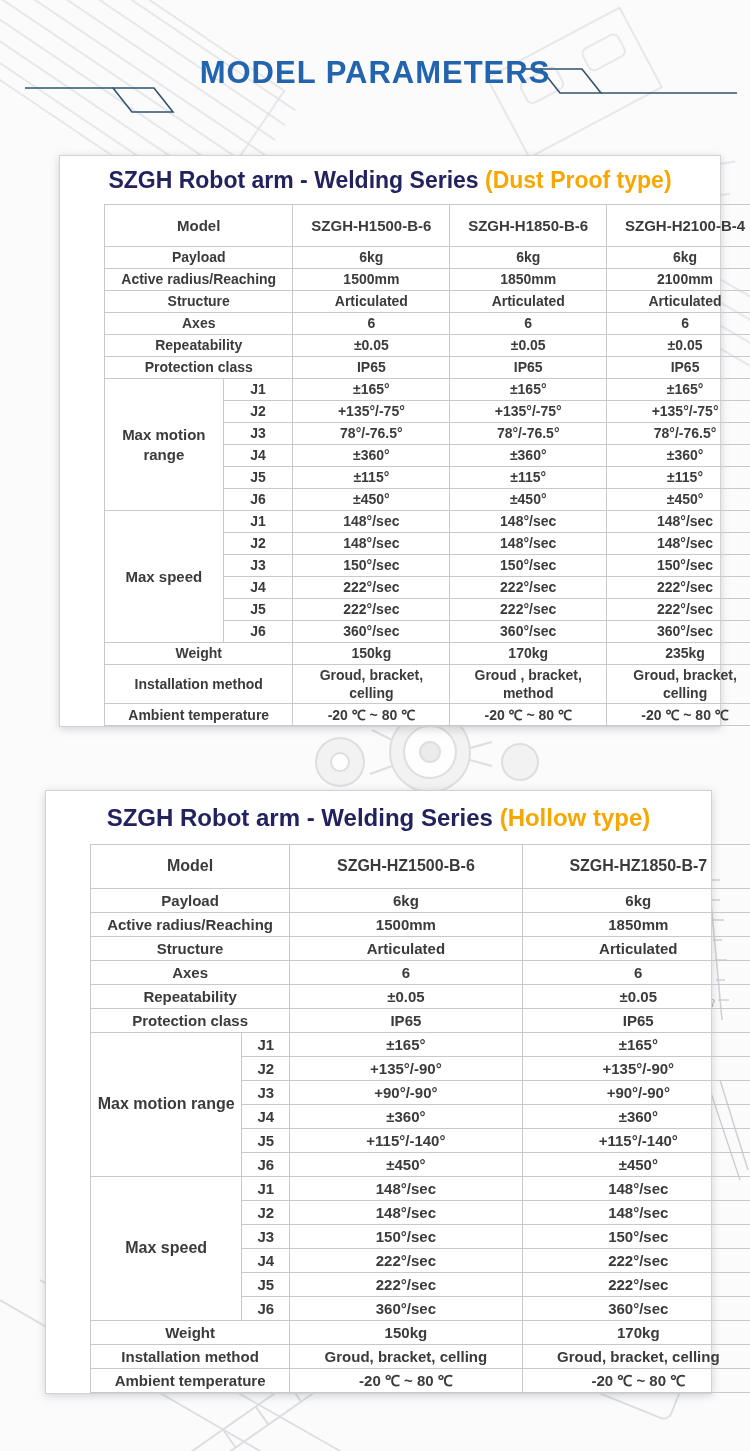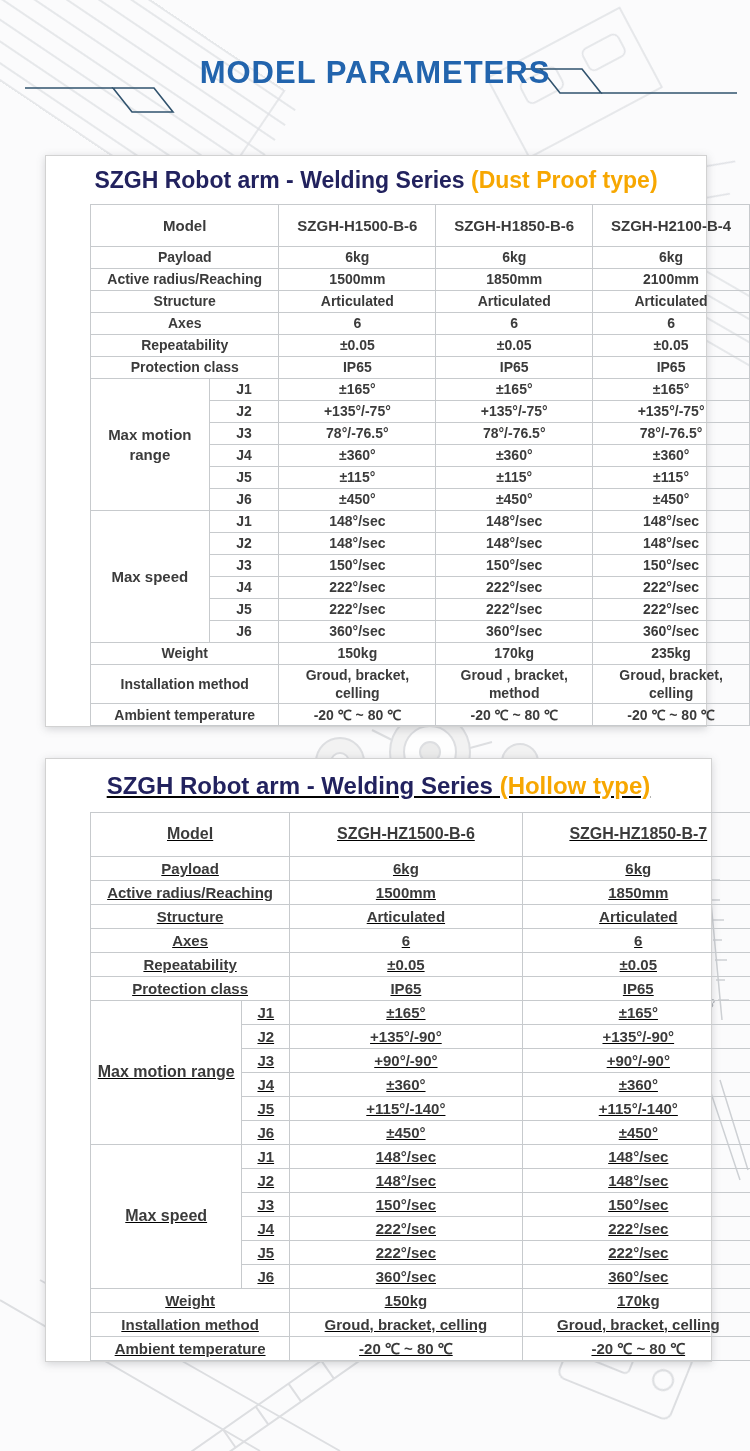--- a/index.html
+++ b/index.html
@@ -11,22 +11,22 @@
   
   #bg-sketch{position:absolute;left:0;top:0;width:750px;height:1451px;z-index:0;}
   
   .page-header{position:absolute;left:0;top:55px;width:750px;height:70px;z-index:2;
     display:flex;align-items:flex-start;justify-content:center;}
   .page-title{font-size:31px;font-weight:bold;color:#2264ad;letter-spacing:1px;white-space:nowrap;}
   #hdr-decor{position:absolute;left:0;top:55px;width:750px;height:70px;z-index:1;}
   
   .table-card{position:absolute;background:#ffffff;border:1px solid #d2d2d2;
     box-shadow:0 2px 8px rgba(90,95,105,.25);z-index:2;}
-  #card-1{left:45px;top:155px;width:660px;}
-  #card-2{left:45px;top:758px;width:665px;text-decoration:underline;}
+  #card-1{left:59px;top:155px;width:660px;}
+  #card-2{left:45px;top:790px;width:665px;}
   .table-title{text-align:center;font-weight:bold;color:#22225e;}
   #card-1 .table-title{font-size:23px;padding:11px 0 10px 0;}
   #card-2 .table-title{font-size:24px;padding:13px 0 12px 0;}
   .table-title .accent{color:#f7a701;font-weight:bold;}
   table.spec{width:100%;border-collapse:collapse;table-layout:fixed;margin-left:44px;}
   table.spec td{border:1px solid #c7cacd;text-align:center;vertical-align:middle;
     color:#3b3b3b;font-weight:bold;padding:1px 3px;line-height:1.3;}
   .t1 td{font-size:14px;}
   .t2 td{font-size:15px;}
   .t1 tr{height:22px;}

